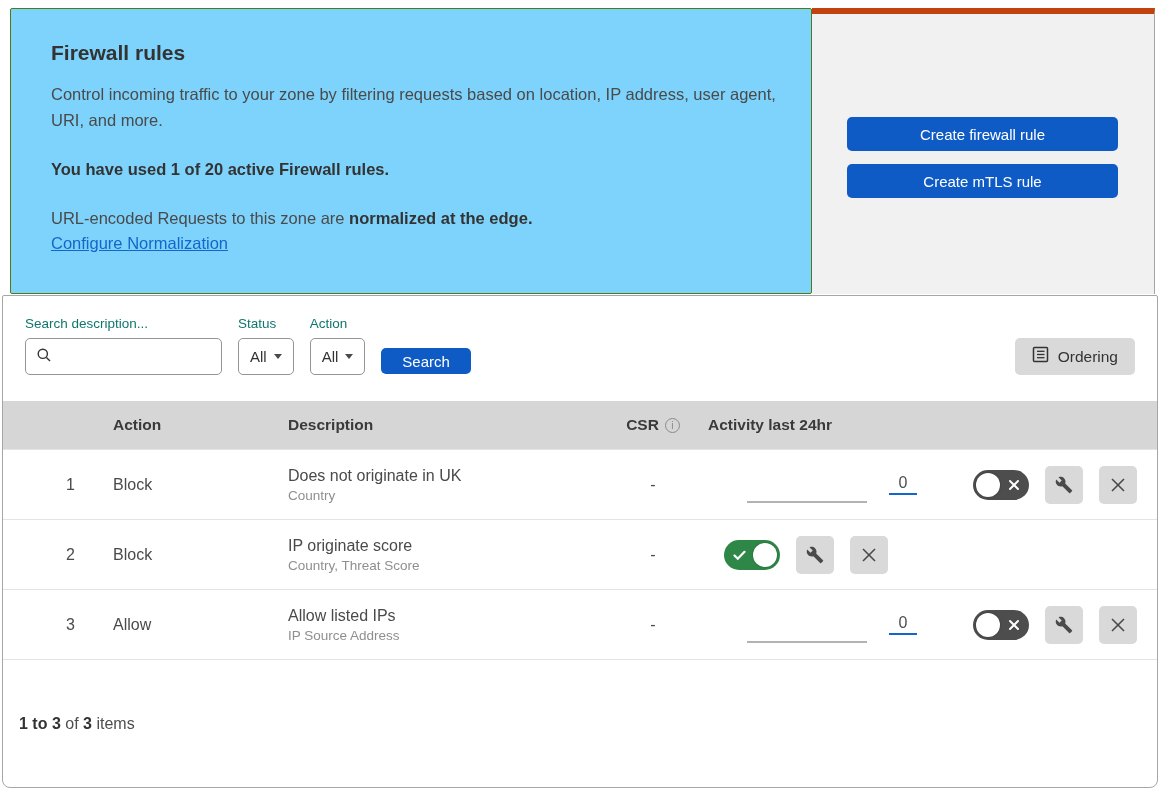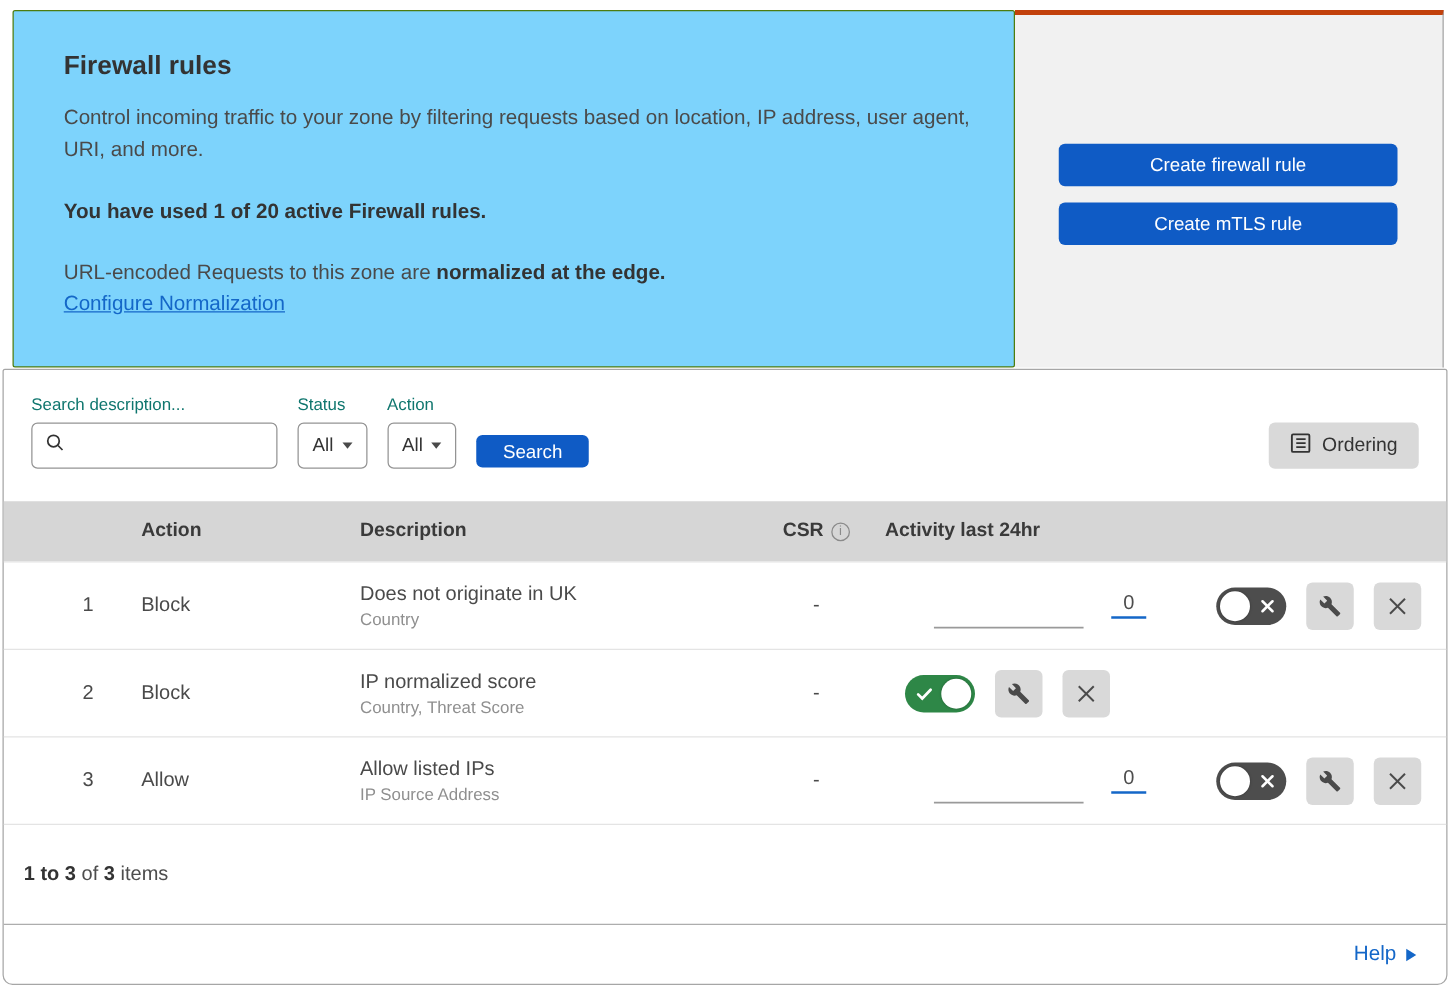--- a/index.html
+++ b/index.html
@@ -10,21 +10,21 @@
   
   .top-row { position:absolute; top:8px; left:10px; right:6px; height:286px; display:flex; }
   .intro-card { width:802px; background:#7dd3fc; border:1px solid #4d7c0f; border-radius:2px; padding:32px 40px; }
   .intro-title { font-size:21px; font-weight:700; color:#333; margin-bottom:16px; }
   .intro-desc { font-size:16.5px; line-height:1.6; color:#4a4a4a; width:735px; margin-bottom:26px; }
   .intro-usage { font-size:16.5px; font-weight:700; color:#333; margin-bottom:30px; }
   .intro-norm { font-size:16.5px; color:#4a4a4a; margin-bottom:6px; }
   .intro-norm b { color:#333; }
   .link { color:var(--link-blue,#1467c8); text-decoration:underline; font-size:16.5px; cursor:pointer; }
 
-  .cta-panel { flex:1; background:var(--panel-gray,#f1f1f1); border-top:4px solid #c2410c; border-right:1px solid #a6a6a6; position:relative;padding-left:28px; }
+  .cta-panel { flex:1; background:var(--panel-gray,#f1f1f1); border-top:6px solid #c2410c; border-right:1px solid #a6a6a6; position:relative;padding-left:28px; }
   .cta-buttons { position:absolute; top:103px; right:36px; width:271px; display:flex; flex-direction:column; gap:13px; }
   .btn-primary { height:34px; background:var(--primary-blue,#0f5bc5); color:#fff; border:none; border-radius:5px; font-size:15px; font-family:inherit; cursor:pointer; }
 
   
   .main { position:absolute; top:295px; left:2px; right:3px; bottom:3px; border:1px solid #a6a6a6; border-radius:2px 2px 8px 8px; background:#fff; display:flex; flex-direction:column; }
 
   .filter-bar { display:flex; justify-content:space-between; align-items:flex-end; padding:20px 22px 26px 22px; }
   .filter-left { display:flex; gap:16px; align-items:flex-end; }
   .filter-group { display:flex; flex-direction:column; }
   .filter-label { font-size:13.5px; color:#0f766e; margin-bottom:7px; }
@@ -187,21 +187,21 @@
               <line x1="15" y1="3" x2="3" y2="15" stroke="#4a4a4a" stroke-width="1.6"></line>
             </svg>
         </button>
       </div>
     </div>
 
     <div class="trow">
       <div class="c-num">2</div>
       <div class="c-action">Block</div>
       <div class="c-desc">
-        <div class="desc-main">IP normalized score</div>
+        <div class="desc-main">IP originate score</div>
         <div class="desc-sub">Country, Threat Score</div>
       </div>
       <div class="c-csr">-</div>
       <div class="c-controls">
         <span class="toggle on">
           <svg class="check-svg" width="13" height="11" viewBox="0 0 13 11">
               <polyline points="1.5,5.5 4.8,8.8 11.5,1.8" fill="none" stroke="#fff" stroke-width="2.2" stroke-linecap="round"></polyline>
             </svg>
 
           <span class="knob"></span>
@@ -254,21 +254,15 @@
           <svg width="18" height="18" viewBox="0 0 18 18">
               <line x1="3" y1="3" x2="15" y2="15" stroke="#4a4a4a" stroke-width="1.6"></line>
               <line x1="15" y1="3" x2="3" y2="15" stroke="#4a4a4a" stroke-width="1.6"></line>
             </svg>
         </button>
       </div>
     </div>
 
     <div class="tfoot"><b>1 to 3</b><span> of </span><b>3</b><span> items</span></div>
 
-    <div class="help-bar">
-      <a class="help-link">
-        <span>Help</span>
-        <span class="arrow-right"></span>
-      </a>
-    </div>
 
   </div>
 </div>
 
 </body></html>

